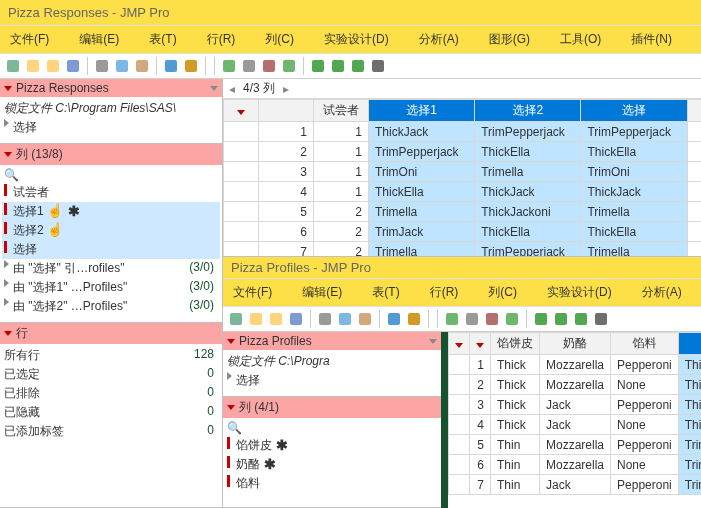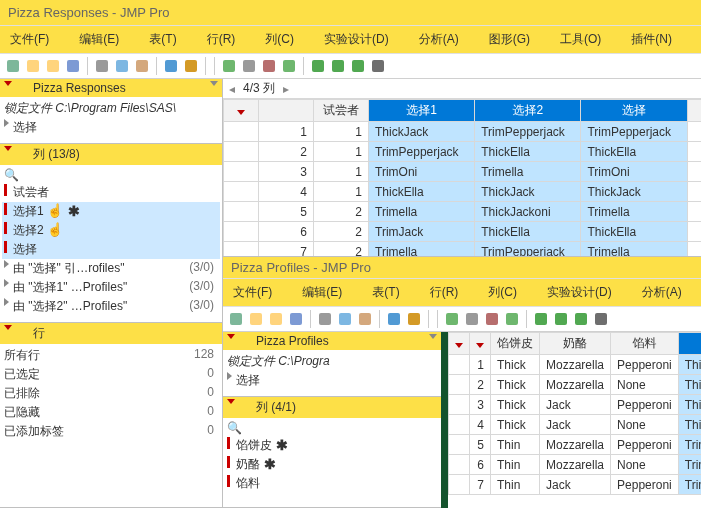--- a/index.html
+++ b/index.html
@@ -7,29 +7,29 @@
 .tb{border-bottom:1px solid #e0e0e0;background:#fde047}
 .title{padding:5px 8px;color:#666;font-size:13px}
 .menubar{padding:3px 4px;display:flex;gap:18px;flex-wrap:nowrap;overflow:hidden}
 .menubar span{padding:2px 6px;cursor:default;white-space:nowrap}
 .toolbar{padding:3px 4px;display:flex;gap:2px;align-items:center;border-bottom:1px solid #d0d0d0;overflow:hidden}
 .sep{width:1px;height:18px;background:#ccc;margin:0 3px;flex-shrink:0}
 .ic{width:18px;height:18px;display:inline-flex;align-items:center;justify-content:center;flex-shrink:0}
 .layout{display:flex;height:calc(100% - 79px)}
 .side{width:223px;border-right:1px solid #c0c0c0;display:flex;flex-direction:column;overflow:hidden}
 .panel{border-bottom:1px solid #c0c0c0}
-.phead{display:flex;padding:2px 4px;background:#fde047;gap:21px}
+.phead{display:flex;align-items:center;padding:2px 4px;background:#fca5a5;gap:4px}
 .rtri{width:0;height:0;border-left:5px solid #b00;border-top:4px solid transparent;border-bottom:4px solid transparent;display:inline-block}
 .dtri{width:0;height:0;border-top:5px solid #b00;border-left:4px solid transparent;border-right:4px solid transparent;display:inline-block}
 .gr{border-color:#888 transparent transparent}
 .grR{border-color:transparent transparent transparent #888}
 .plist{padding:2px 2px 6px 2px}
 .row{display:flex;align-items:flex-start;padding:1px 2px;gap:4px;white-space:nowrap}
 .row.sel{background:#cde8ff}
-.cnt{margin-left:auto;color:#737373;padding-right:4px}
+.cnt{margin-left:auto;color:#14532d;padding-right:4px}
 .bar{width:3px;height:12px;background:#c00;display:inline-block;margin-right:2px}
 .hand{color:#3080ff;font-size:13px}
 .ast{font-weight:bold;font-size:14px}
 .right{flex:1;display:flex;flex-direction:column;overflow:hidden}
 .sub{flex:1;min-height:0;overflow:hidden;border-bottom:1px solid #c0c0c0;display:flex;flex-direction:column}
 .sub2{flex:1;min-height:0;display:flex;overflow:hidden}
 .grid{width:100%;border-collapse:collapse}
 .grid th,.grid td{border:1px solid #d8d8d8;padding:2px 6px;height:20px;text-align:left;white-space:nowrap}
 .grid th{background:#f2f2f2;font-weight:normal;text-align:center}
 .grid .hl{background:#0078d7;color:#fff;text-align:center}

